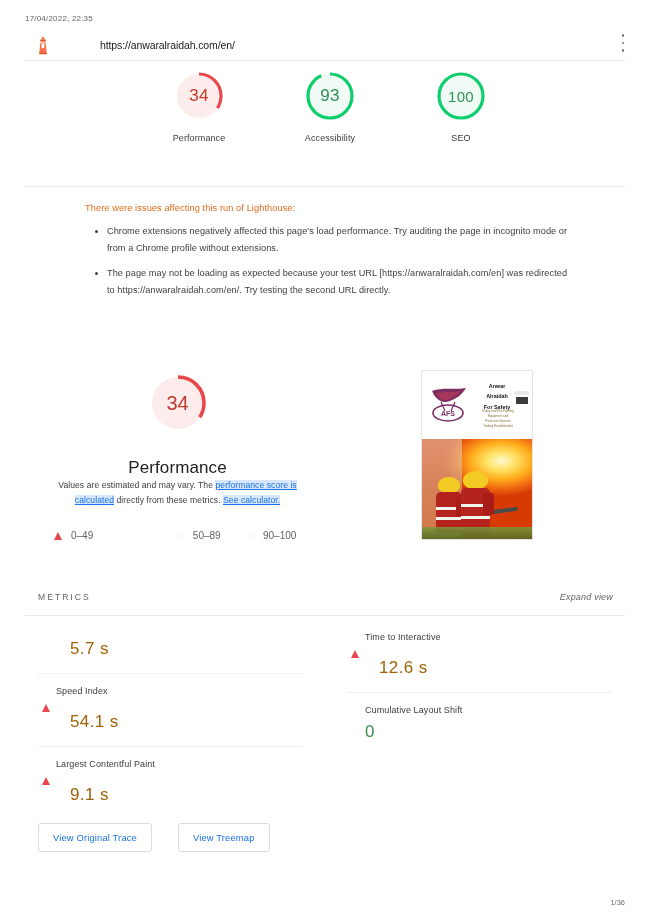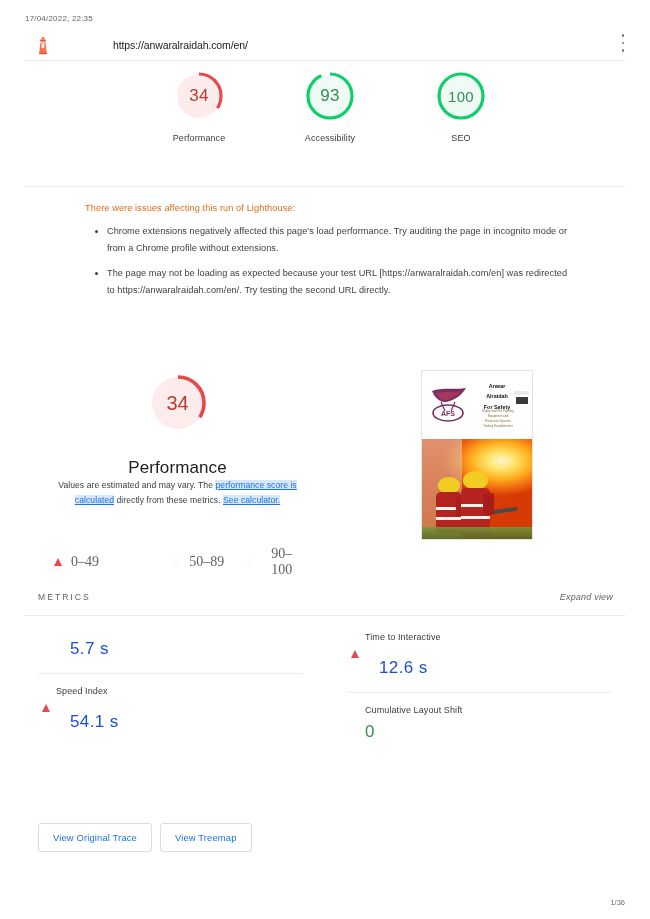--- a/index.html
+++ b/index.html
@@ -20,21 +20,21 @@
     font-size:8px; color:#5f6368; letter-spacing:0.2px;
   }
 
   .urlbar {
     position:absolute; left:25px; top:30px; width:600px; height:30px;
     display:flex; align-items:center;
   }
   .lh-icon { width:18px; height:20px; position:relative; flex:0 0 auto; margin-left:9px;}
   .lh-icon svg { display:block; }
   .url-text {
-    margin-left:13px; font-size:10.5px; color:#202124; letter-spacing:-0.1px;padding-left:48px;
+    font-size:10.5px; color:#202124; letter-spacing:-0.1px;padding-left:48px;
   }
   .kebab { position:absolute; right:20px; top:34px; width:14px; height:18px;
            display:flex; flex-direction:column; align-items:center; justify-content:space-between;}
   .kebab span { width:2.6px; height:2.6px; background:#7a7a7a; border-radius:50%; display:block;}
 
   .rule { position:absolute; left:25px; width:600px; height:1px; background:#e8eaed; }
   .rule-top { top:60px; }
   .rule-mid { top:186px; }
   .rule-metrics { top:615px; }
 
@@ -74,21 +74,21 @@
     position:absolute; inset:0; display:flex; align-items:center; justify-content:center;
     font-size:20px; color:#c0392b;
   }
   .perf-title { font-size:17px; color:#202124; margin-top:24px; letter-spacing:0.1px; }
   .perf-desc {
     font-size:8.6px; line-height:1.75; color:#3c4043;
     padding:0 6px; letter-spacing:0.05px;
   }
   .perf-desc a { color:#1a73e8; text-decoration:underline; background:#d6e6fb; }
 
-  .legend { margin-top:38px; display:flex; align-items:center; padding:0 14px; font-size:14px; color:#5f6368;font-family:Liberation Serif, serif;}
+  .legend { margin-top:22px; display:flex; align-items:center; padding:0 14px; font-size:10px; color:#5f6368;}
   .legend .item { display:flex; align-items:center; }
   .legend .i1 { flex:0 0 95px; }
   .legend .i2 { flex:0 0 85px; justify-content:center; padding-left:14px;}
   .legend .i3 { flex:1; justify-content:flex-start; padding-left:12px;}
   .tri { width:0;height:0;border-left:4.5px solid transparent;border-right:4.5px solid transparent;
          border-bottom:8px solid #e8484b; margin-right:9px; }
   .sq { width:7.5px;height:7.5px;background:#fbfbfb; margin-right:9px; }
   .ci { width:8px;height:8px;border-radius:50%;background:#fcfcfc; margin-right:9px; }
 
   
@@ -146,26 +146,26 @@
   .mcol.right { padding-left:22px; }
   .metric { padding:12px 4px 14px 4px; border-bottom:1px solid #eceff1; }
   .metric:last-child { border-bottom:none; }
   .metric-head { display:flex; align-items:flex-start; }
   .metric-name { font-size:9px; color:#3c4043; letter-spacing:0.1px; }
   .metric-mark { width:14px; flex:0 0 14px; padding-top:1px; }
   .metric-mark .tri { margin:0; }
   .metric-mark .sq  { margin:0; background:#fdfdfd; }
   .metric-mark .ci  { margin:0; background:#fdfdfd; }
   .metric-value { font-size:17px; margin-top:7px; margin-left:14px; letter-spacing:0.4px; }
-  .v-red { color:#1d4ed8;margin-left:28px; }
+  .v-red { color:#a16207;margin-left:28px; }
   .v-orange { color:#d98b2b; }
   .v-green { color:#3a8a4f; }
 
   
-  .btn-row { position:absolute; left:38px; top:823px; display:flex; gap:8px; }
+  .btn-row { position:absolute; left:38px; top:823px; display:flex; gap:26px; }
   .btn {
     border:1px solid #dadce0; background:#fff; color:#1a73e8;
     font-size:9.4px; font-family:"Liberation Sans", sans-serif;
     padding:8px 14px; border-radius:3px; letter-spacing:0.15px;
   }
 
   .pagenum { position:absolute; right:25px; bottom:12px; font-size:7.5px; color:#6b6b6b; }
 </style>
 </head>
 <body>
@@ -333,20 +333,27 @@
     <div class="metric">
       <div class="metric-value v-red">5.7 s</div>
     </div>
     <div class="metric">
       <div class="metric-head">
         <span class="metric-mark"><span class="tri"></span></span>
         <span class="metric-name">Speed Index</span>
       </div>
       <div class="metric-value v-red">54.1 s</div>
     </div>
+    <div class="metric">
+      <div class="metric-head">
+        <span class="metric-mark"><span class="tri"></span></span>
+        <span class="metric-name">Largest Contentful Paint</span>
+      </div>
+      <div class="metric-value v-red">9.1 s</div>
+    </div>
   </div>
 
   <div class="mcol right">
     <div class="metric">
       <div class="metric-head">
         <span class="metric-mark"><span class="tri"></span></span>
         <span class="metric-name">Time to Interactive</span>
       </div>
       <div class="metric-value v-red">12.6 s</div>
     </div>

